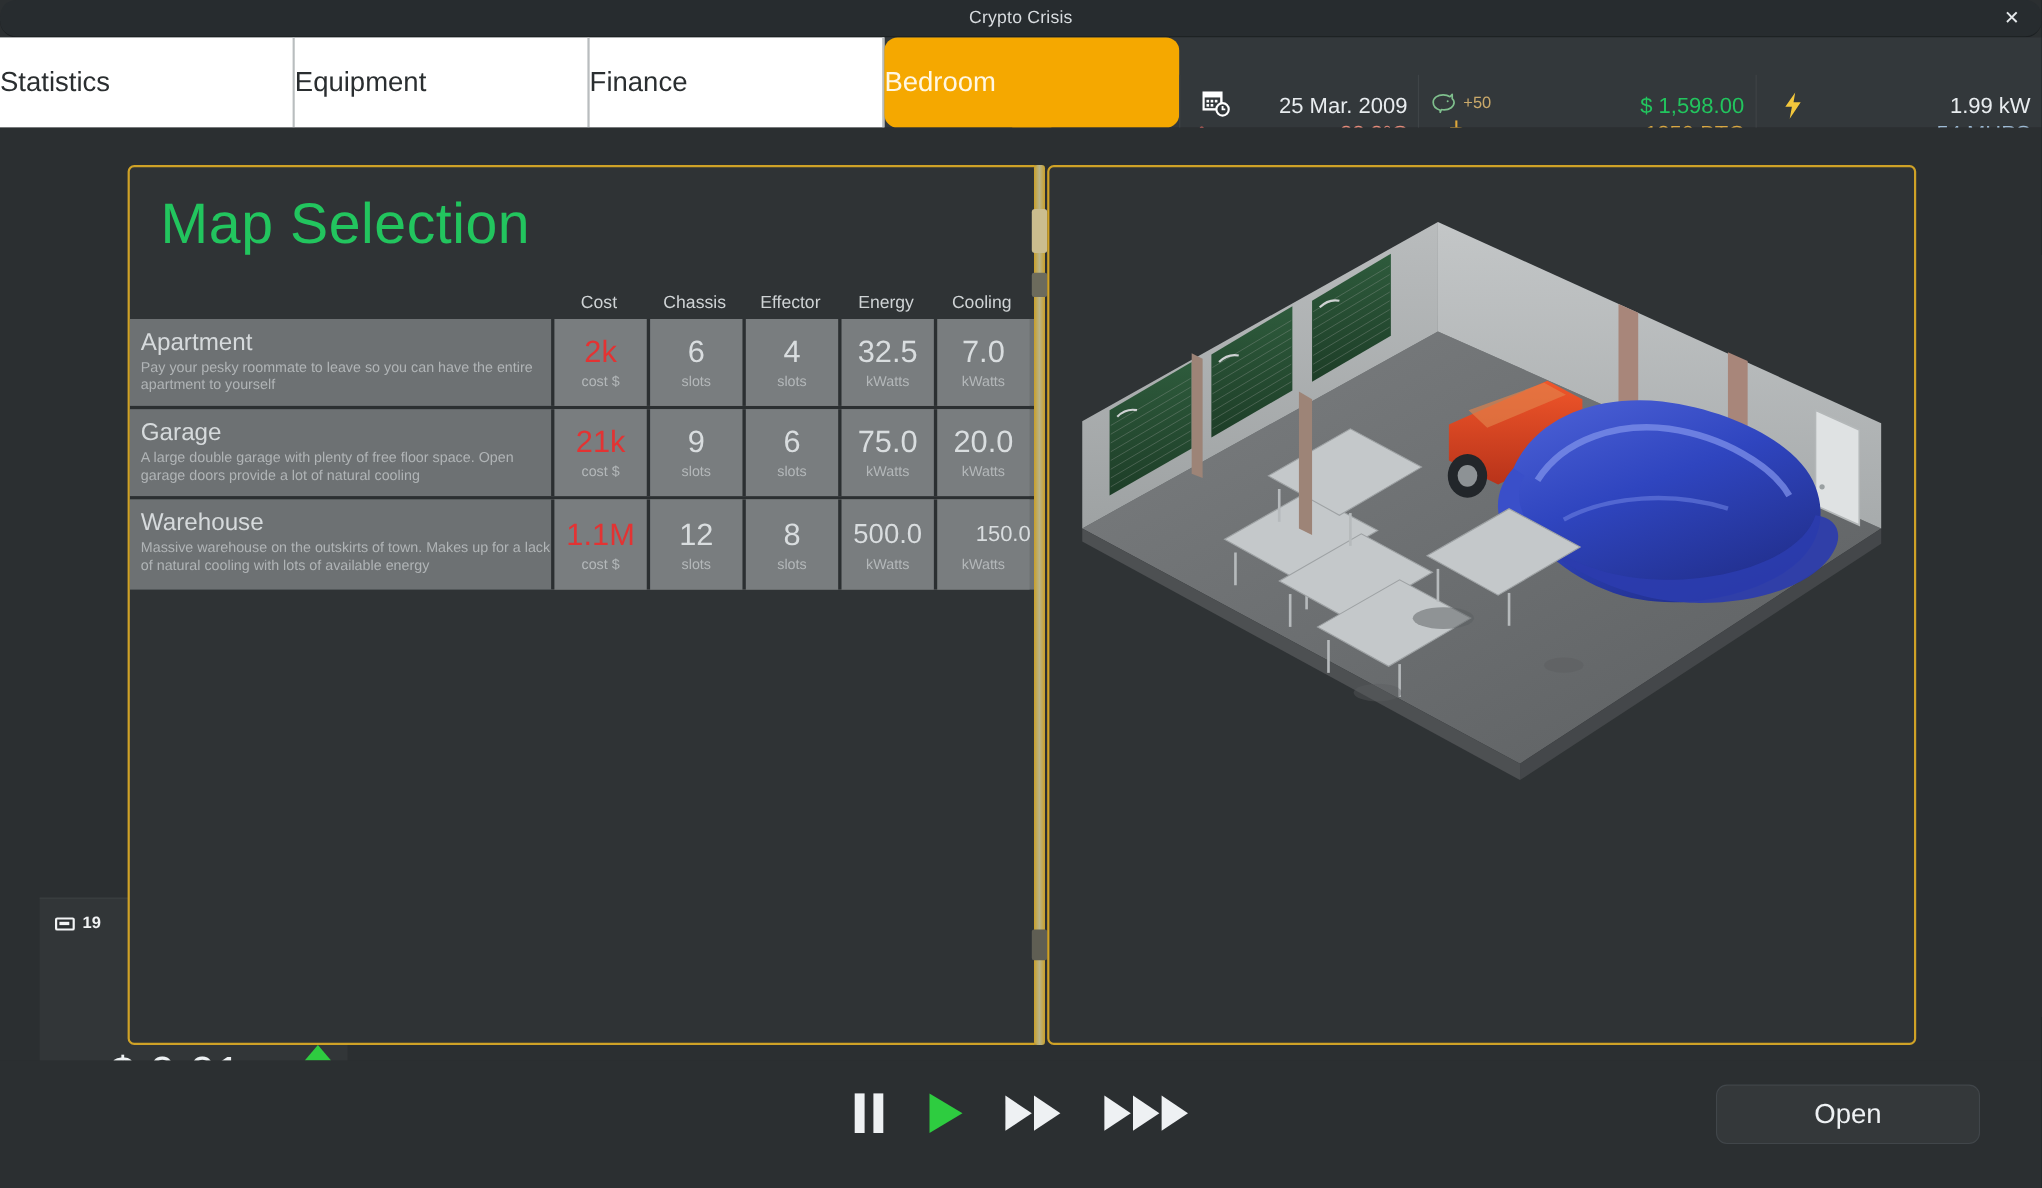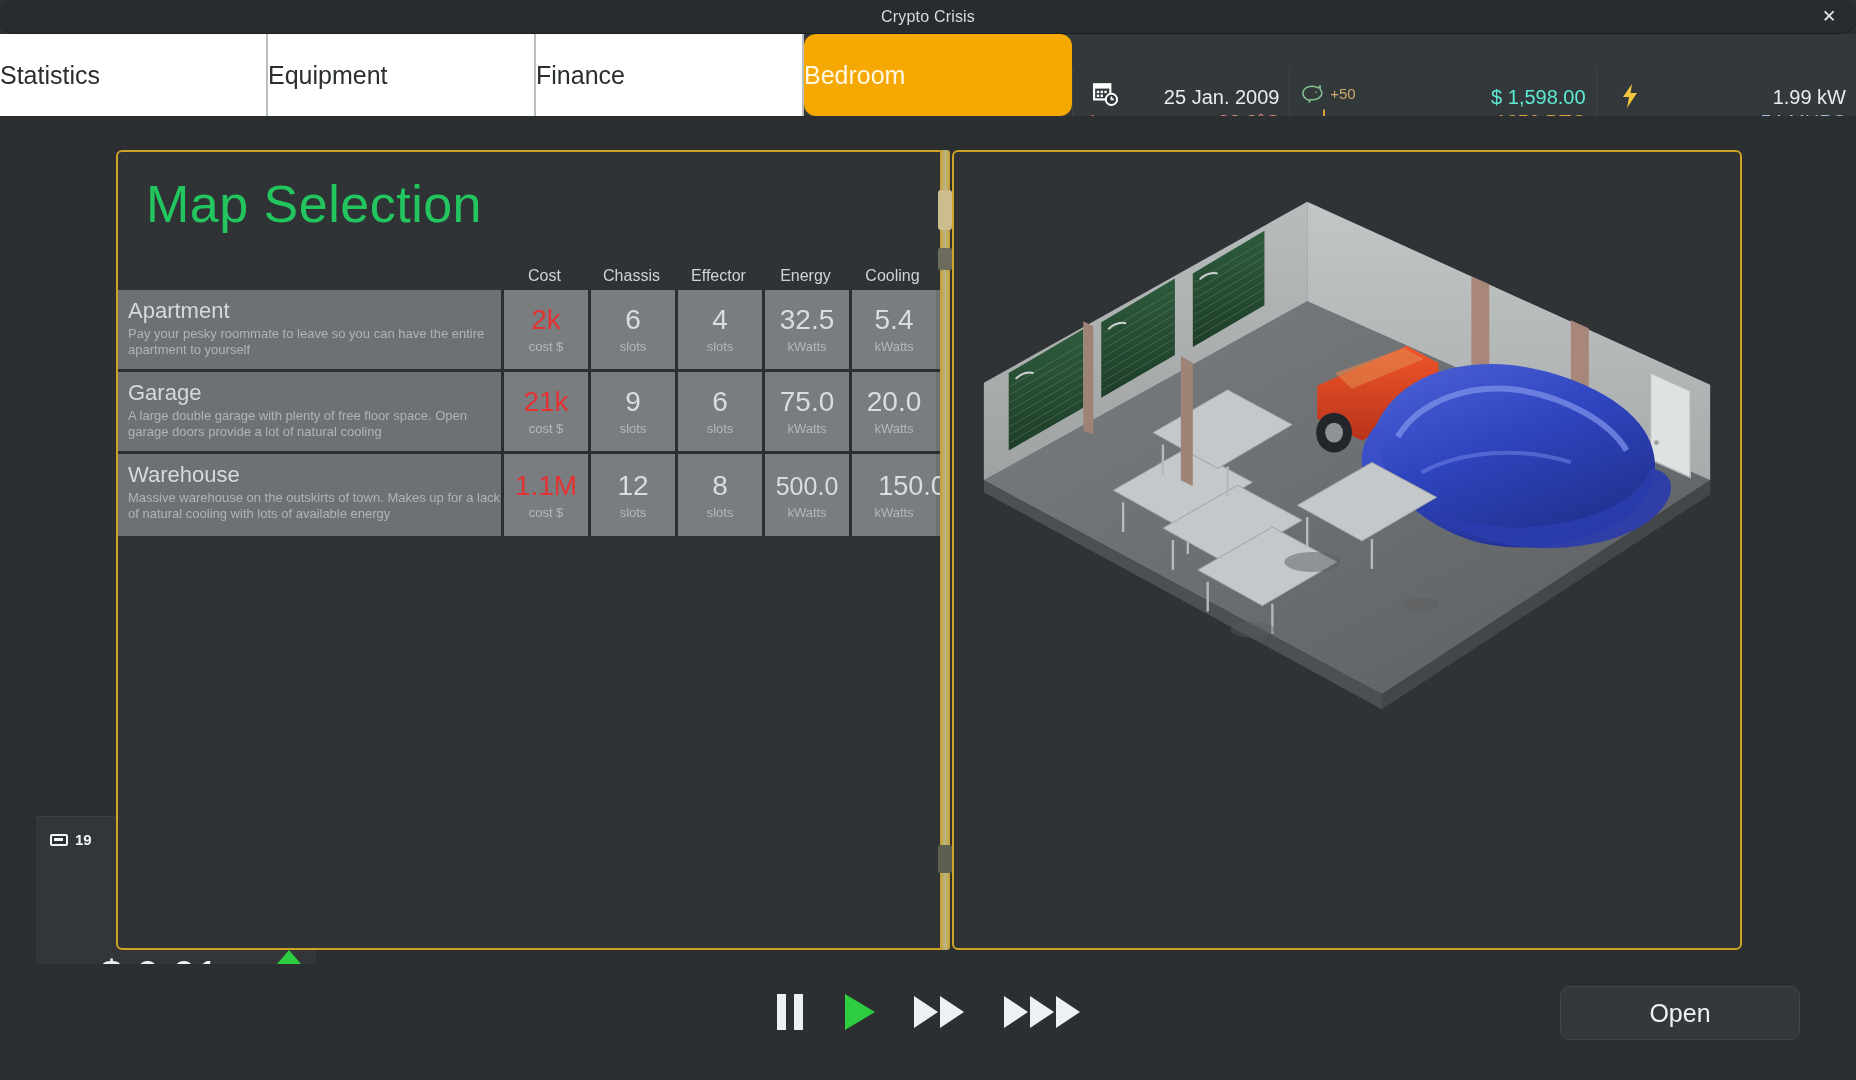--- a/index.html
+++ b/index.html
@@ -60,21 +60,21 @@
     display: flex; align-items: center; height: 82px;
     border-left: 1px solid #3f4447; padding: 0 10px;
   }
   .stat-icons { display: flex; flex-direction: column; justify-content: center;
                 align-items: center; gap: 6px; width: 46px; }
   .stat-vals { display: flex; flex-direction: column; justify-content: center;
                align-items: flex-end; gap: 3px; }
   .stat-vals .line { font-size: 20px; line-height: 22px; white-space: nowrap; }
   .v-white  { color: #e8ecef; }
   .v-temp   { color: #e58b7a; }
-  .v-green  { color: #5eead4; }
+  .v-green  { color: #22c55e; }
   .v-btc    { color: #d9a843; }
   .v-kw     { color: #e8ecef; }
   .v-mhps   { color: #9fbcd6; }
 
   .grp-date { width: 250px; }
   .grp-date .stat-vals { flex: 1; }
   .grp-coin { width: 160px; }
   .grp-pow  { width: 300px; }
   .grp-pow  .stat-vals { flex: 1; }
 
@@ -236,21 +236,21 @@
             <svg class="icon-sm" style="width:13px;height:24px;" viewBox="0 0 12 24">
               <rect x="4" y="2" width="4" height="13" rx="2" fill="#e06a63"></rect>
               <circle cx="6" cy="18" r="4.2" fill="#e06a63"></circle>
             </svg>
             <svg style="width:22px;height:14px;" viewBox="0 0 22 14">
               <polygon points="11,2 20,12 2,12" fill="#e0776a"></polygon>
             </svg>
           </div>
         </div>
         <div class="stat-vals">
-          <div class="line v-white">25 Jan. 2009</div>
+          <div class="line v-white">25 Mar. 2009</div>
           <div class="line v-temp">22.2°C</div>
         </div>
       </div>
 
       <div class="stat-group grp-coin">
         <div class="stat-icons" style="width:54px;">
           <div class="piggy-row">
             <svg style="width:26px;height:20px;" viewBox="0 0 28 22">
               <path d="M4 11c0-4.4 4.6-7.5 10-7.5 2.6 0 5 .7 6.8 1.9l2.2-2.4v4.3c1.2 1.1 1.9 2.4 1.9 3.7 0 4.4-4.6 7.5-10 7.5 -.9 0-1.8-.1-2.6-.3L11 21v-2.1C7 17.7 4 14.6 4 11z" fill="none" stroke="#7fbf8d" stroke-width="1.7" stroke-linejoin="round"></path>
               <circle cx="18.5" cy="10" r="1" fill="#7fbf8d"></circle>
@@ -332,21 +332,21 @@
         </div>
         <div class="cell-stat">
           <div class="cs-val">4</div>
           <div class="cs-unit">slots</div>
         </div>
         <div class="cell-stat">
           <div class="cs-val">32.5</div>
           <div class="cs-unit">kWatts</div>
         </div>
         <div class="cell-stat">
-          <div class="cs-val">5.4</div>
+          <div class="cs-val">7.0</div>
           <div class="cs-unit">kWatts</div>
         </div>
       </div>
 
       <div class="row">
         <div class="cell-name">
           <div class="cell-title">Garage</div>
           <div class="cell-desc">A large double garage with plenty of free floor space. Open garage doors provide a lot of natural cooling</div>
         </div>
         <div class="cell-stat">
@@ -386,21 +386,21 @@
         </div>
         <div class="cell-stat">
           <div class="cs-val">8</div>
           <div class="cs-unit">slots</div>
         </div>
         <div class="cell-stat">
           <div class="cs-val" style="font-size:25px;">500.0</div>
           <div class="cs-unit">kWatts</div>
         </div>
         <div class="cell-stat">
-          <div class="cs-val" style="font-size:27px;margin-left:36px;">150.0</div>
+          <div class="cs-val" style="font-size:20px;margin-left:36px;">150.0</div>
           <div class="cs-unit">kWatts</div>
         </div>
       </div>
 
     </div>
   </div>
 
   <div class="gold-divider"></div>
   <div class="gold-track-top"></div>
   <div class="gold-track-knob"></div>

